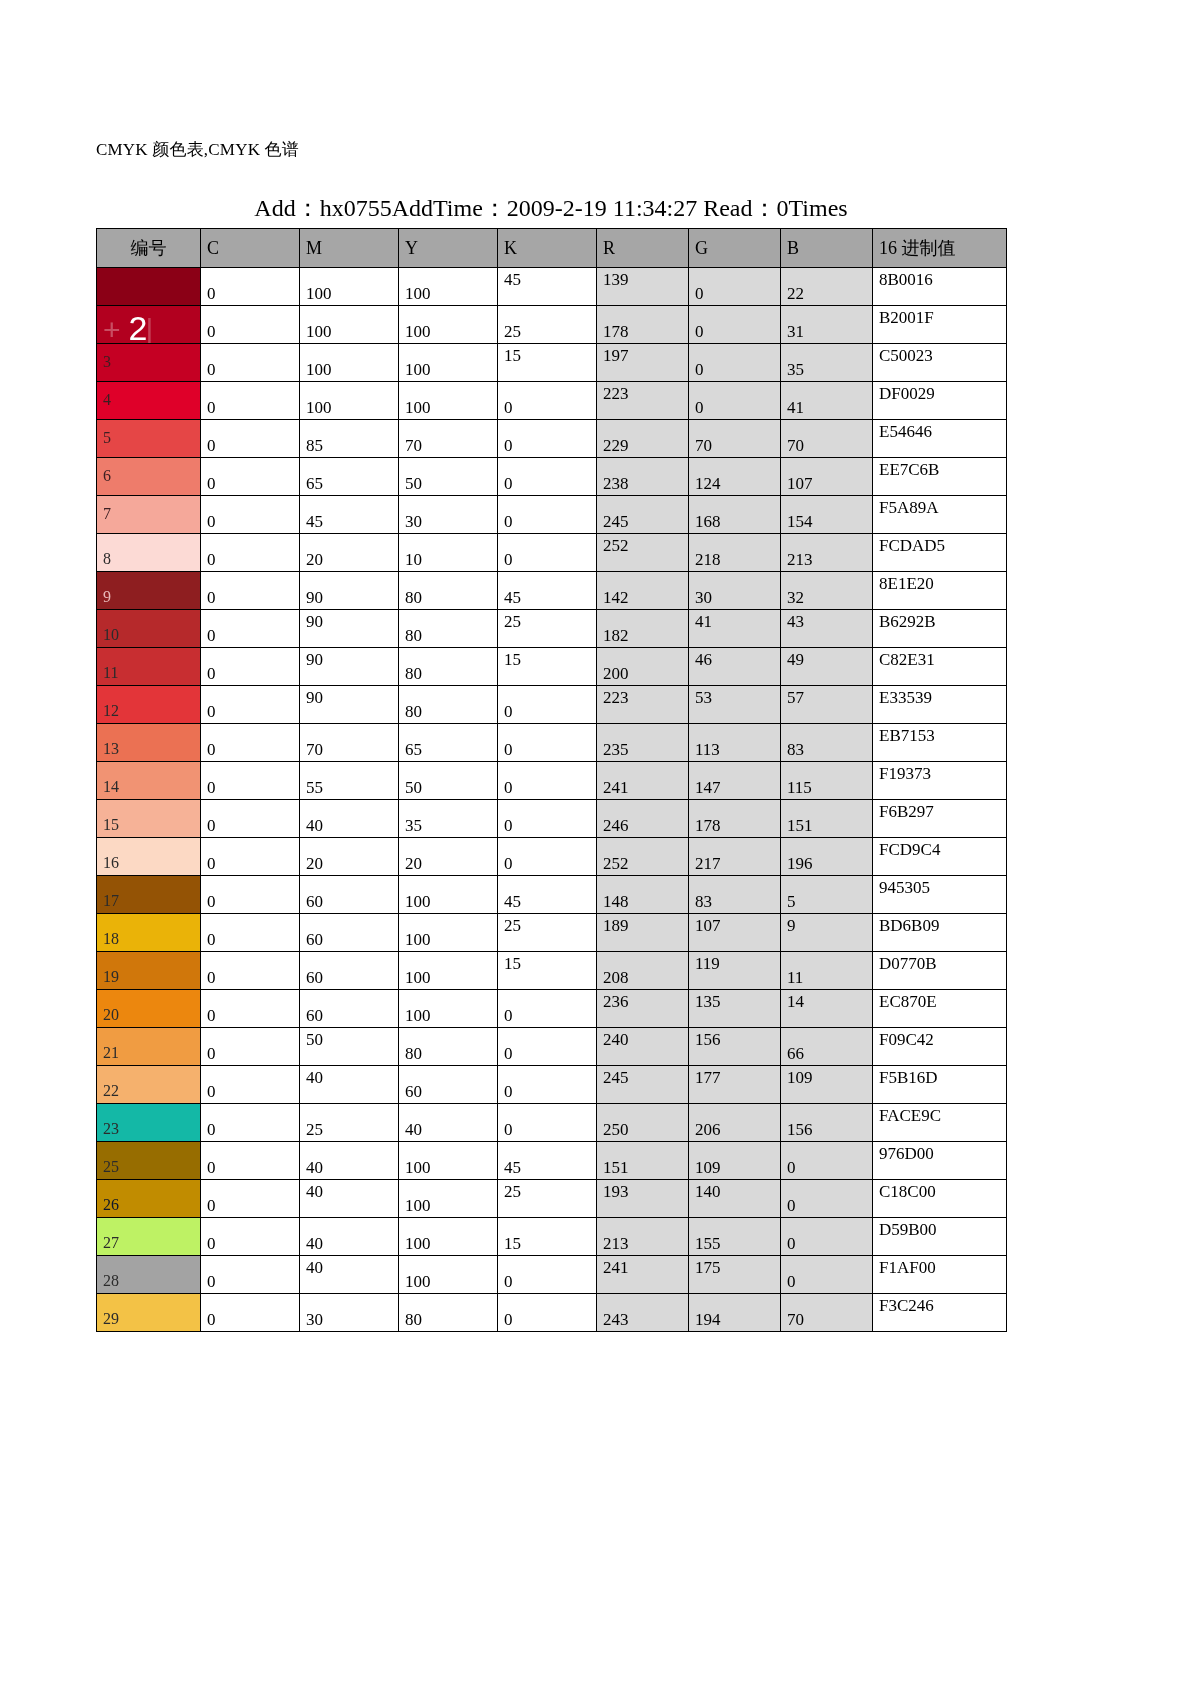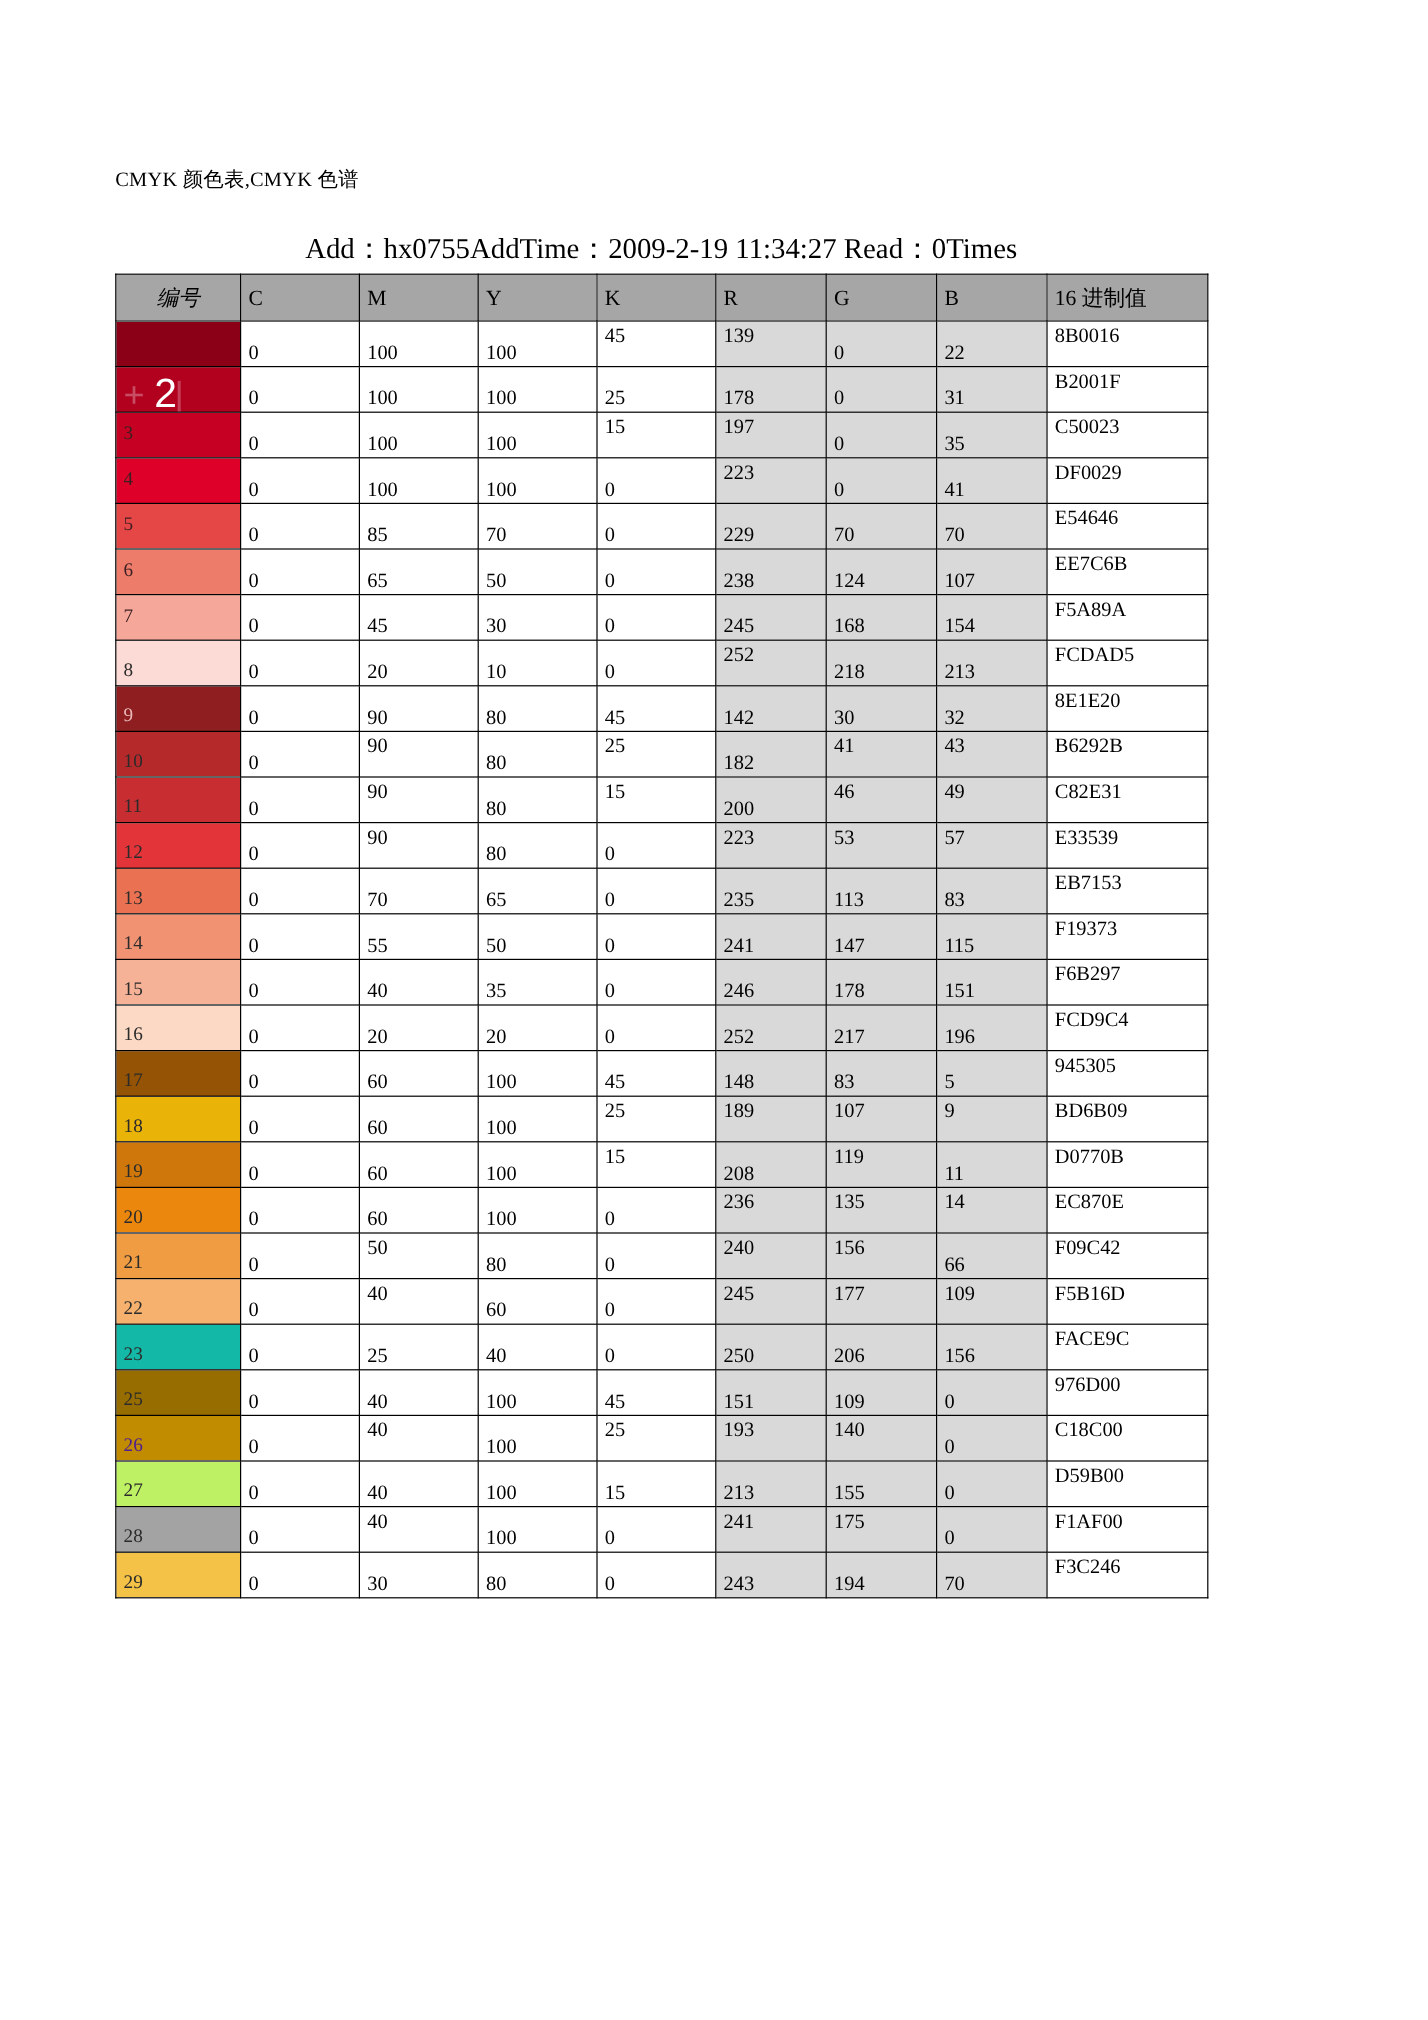--- a/index.html
+++ b/index.html
@@ -70,21 +70,20 @@
     line-height: 1.05;
     overflow: hidden;
   }
   table.cmyk thead th {
     background: #a6a6a6;
     height: 38px;
     font-size: 18px;
   }
   table.cmyk thead th.hdr-no {
     text-align: center;
-    font-style: italic;
   }
   td.rgbcell { background: #d9d9d9; }
   td.swatch {
     padding-left: 10px;
     font-size: 16px;
   }
   
   .v-up   { position: relative; top: -7px; }
   .v-down { position: relative; top: 7px; }
   .v-mid  { position: relative; top: 0px; }
@@ -407,21 +406,21 @@
           <td><span class="v-down">0</span></td>
           <td><span class="v-down">40</span></td>
           <td><span class="v-down">100</span></td>
           <td><span class="v-down">45</span></td>
           <td class="rgbcell"><span class="v-down">151</span></td>
           <td class="rgbcell"><span class="v-down">109</span></td>
           <td class="rgbcell"><span class="v-down">0</span></td>
           <td><span class="v-up">976D00</span></td>
         </tr>
         <tr>
-          <td class="swatch" style="background: rgb(193, 140, 0);"><span class="v-down" style="color: #4c1d95;">26</span></td>
+          <td class="swatch" style="background: rgb(193, 140, 0);"><span class="v-down" style="color: #0f172a;">26</span></td>
           <td><span class="v-down">0</span></td>
           <td><span class="v-up">40</span></td>
           <td><span class="v-down">100</span></td>
           <td><span class="v-up">25</span></td>
           <td class="rgbcell"><span class="v-up">193</span></td>
           <td class="rgbcell"><span class="v-up">140</span></td>
           <td class="rgbcell"><span class="v-down">0</span></td>
           <td><span class="v-up">C18C00</span></td>
         </tr>
         <tr>

